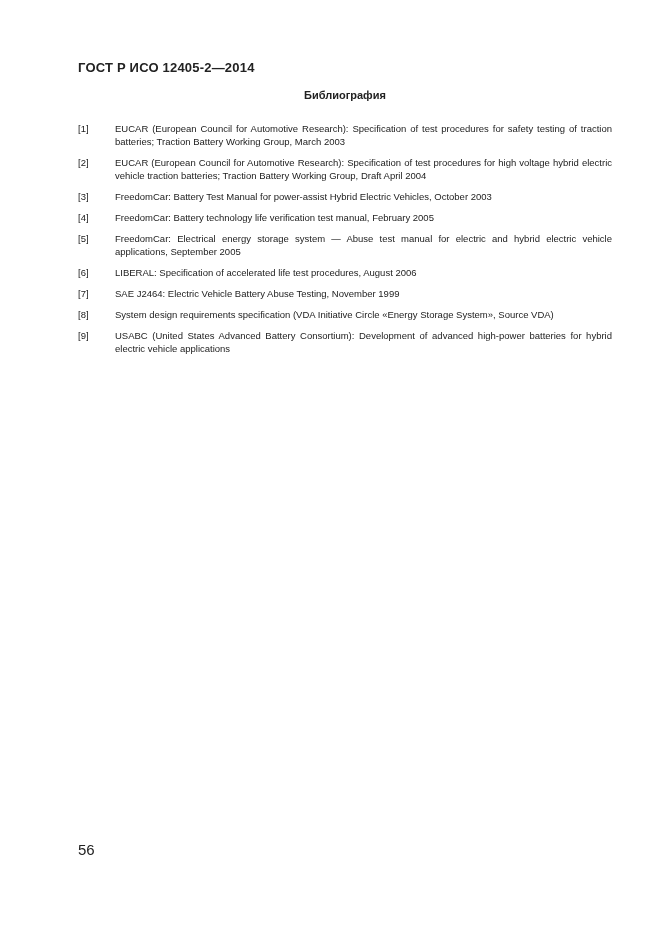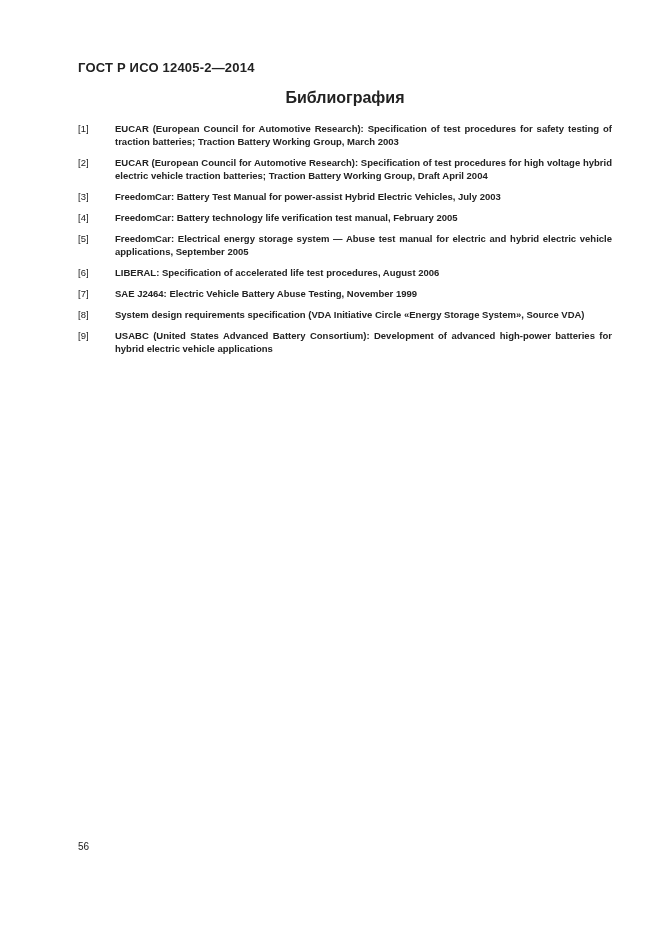--- a/index.html
+++ b/index.html
@@ -24,21 +24,21 @@
     font-weight: bold;
     letter-spacing: 0.2px;
     white-space: nowrap;
   }
   .section-title {
     position: absolute;
     left: 78px;
     top: 89px;
     width: 534px;
     text-align: center;
-    font-size: 16px;
+    font-size: 11px;
     font-weight: bold;
   }
   .bib-list {
     position: absolute;
     left: 78px;
     top: 122px;
     width: 534px;
   }
   .entry {
     display: flex;
@@ -47,27 +47,26 @@
     line-height: 13px;
     margin-bottom: 8px;
   }
   .entry .num {
     width: 37px;
     flex: 0 0 37px;
   }
   .entry .text {
     flex: 1 1 auto;
     text-align: justify;
-    font-weight: bold;
   }
   .page-number {
     position: absolute;
     left: 78px;
     top: 841px;
-    font-size: 10px;
+    font-size: 15px;
   }
 </style>
 </head>
 <body>
 
 <div class="page">
 
   <div class="doc-header">ГОСТ Р ИСО 12405-2—2014</div>
 
   <div class="section-title">Библиография</div>
@@ -76,21 +75,21 @@
       <div class="entry">
         <div class="num">[1]</div>
         <div class="text">EUCAR (European Council for Automotive Research): Specification of test procedures for safety testing of traction batteries; Traction Battery Working Group, March 2003</div>
       </div>
       <div class="entry">
         <div class="num">[2]</div>
         <div class="text">EUCAR (European Council for Automotive Research): Specification of test procedures for high voltage hybrid electric vehicle traction batteries; Traction Battery Working Group, Draft April 2004</div>
       </div>
       <div class="entry">
         <div class="num">[3]</div>
-        <div class="text">FreedomCar: Battery Test Manual for power-assist Hybrid Electric Vehicles, July 2003</div>
+        <div class="text">FreedomCar: Battery Test Manual for power-assist Hybrid Electric Vehicles, October 2003</div>
       </div>
       <div class="entry">
         <div class="num">[4]</div>
         <div class="text">FreedomCar: Battery technology life verification test manual, February 2005</div>
       </div>
       <div class="entry">
         <div class="num">[5]</div>
         <div class="text">FreedomCar: Electrical energy storage system — Abuse test manual for electric and hybrid electric vehicle applications, September 2005</div>
       </div>
       <div class="entry">

